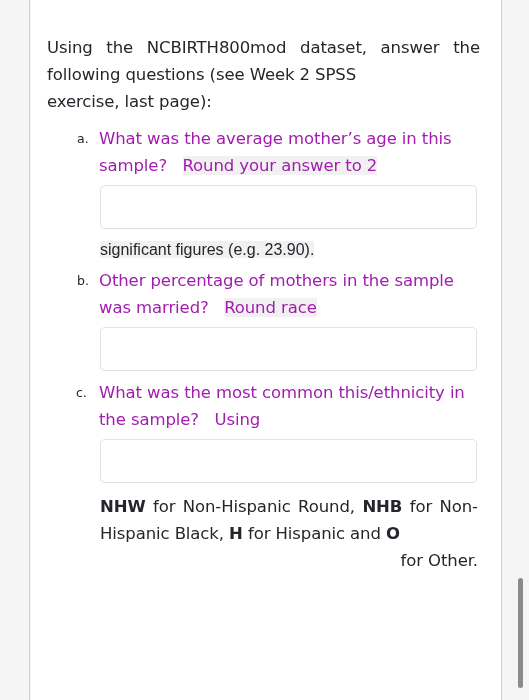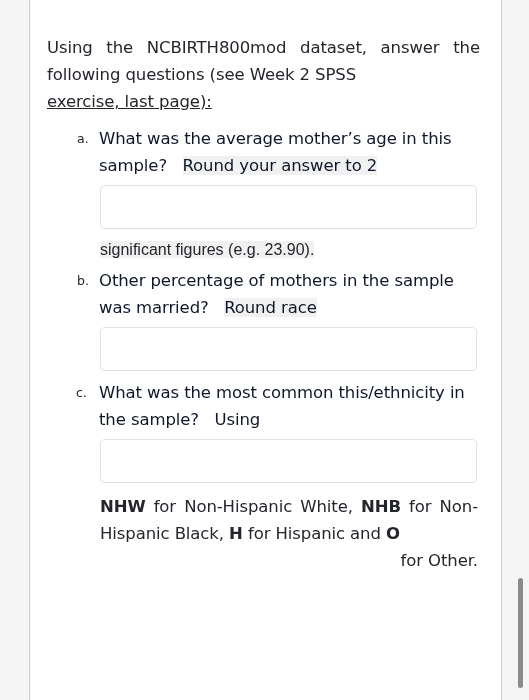--- a/index.html
+++ b/index.html
@@ -79,21 +79,21 @@
     text-align: justify;
     text-justify: inter-word;
     margin: 0;
     letter-spacing: -0.1px;
   }
 
   .intro {
     padding: 0 9px 0 8px;
     margin-bottom: 10px;
   }
-  .intro .lastline { display: block; text-align: left; text-decoration: underline; }
+  .intro .lastline { display: block; text-align: left; }
 
   
   ol.qlist {
     list-style: none;
     margin: 0;
     padding: 0;
   }
   li.qitem {
     position: relative;
     padding-left: 31px;
@@ -109,21 +109,21 @@
     color: #24262b;
     font-family: "DejaVu Sans", sans-serif;
     text-align: left;
   }
   li.qitem.c .marker { left: 8px; }
 
   .qtext {
     font-family: "DejaVu Sans", sans-serif;
     font-size: 16.5px;
     line-height: 27px;
-    color: #0f172a;
+    color: #a21caf;
     text-align: justify;
     text-justify: inter-word;
     letter-spacing: -0.1px;
   }
   .qtext .tail {
     display: inline;
   }
 
   
   .hl {
@@ -196,21 +196,21 @@
         <div class="answer-box" placeholder=""></div>
 
         <li class="qitem c">
           <span class="marker">c.</span>
           <span class="qtext"><span>What was the most common this/ethnicity in the sample?</span><span class="tail">&nbsp; &nbsp;<span>Using</span></span></span>
         </li>
         <div class="answer-box" placeholder=""></div>
 
       </ol>
 
-      <p class="legend"><b>NHW</b><span> for Non-Hispanic White, </span><b>NHB</b><span> for Non-Hispanic Black, </span><b>H</b><span> for Hispanic and </span><b>O</b><span class="lastline">for Other.</span></p>
+      <p class="legend"><b>NHW</b><span> for Non-Hispanic Round, </span><b>NHB</b><span> for Non-Hispanic Black, </span><b>H</b><span> for Hispanic and </span><b>O</b><span class="lastline">for Other.</span></p>
 
     </div>
   </div>
 
   <div class="scrollbar-track">
     <div class="scrollbar-thumb" style="top: 578px; height: 110px;"></div>
   </div>
 
 </div>
 

